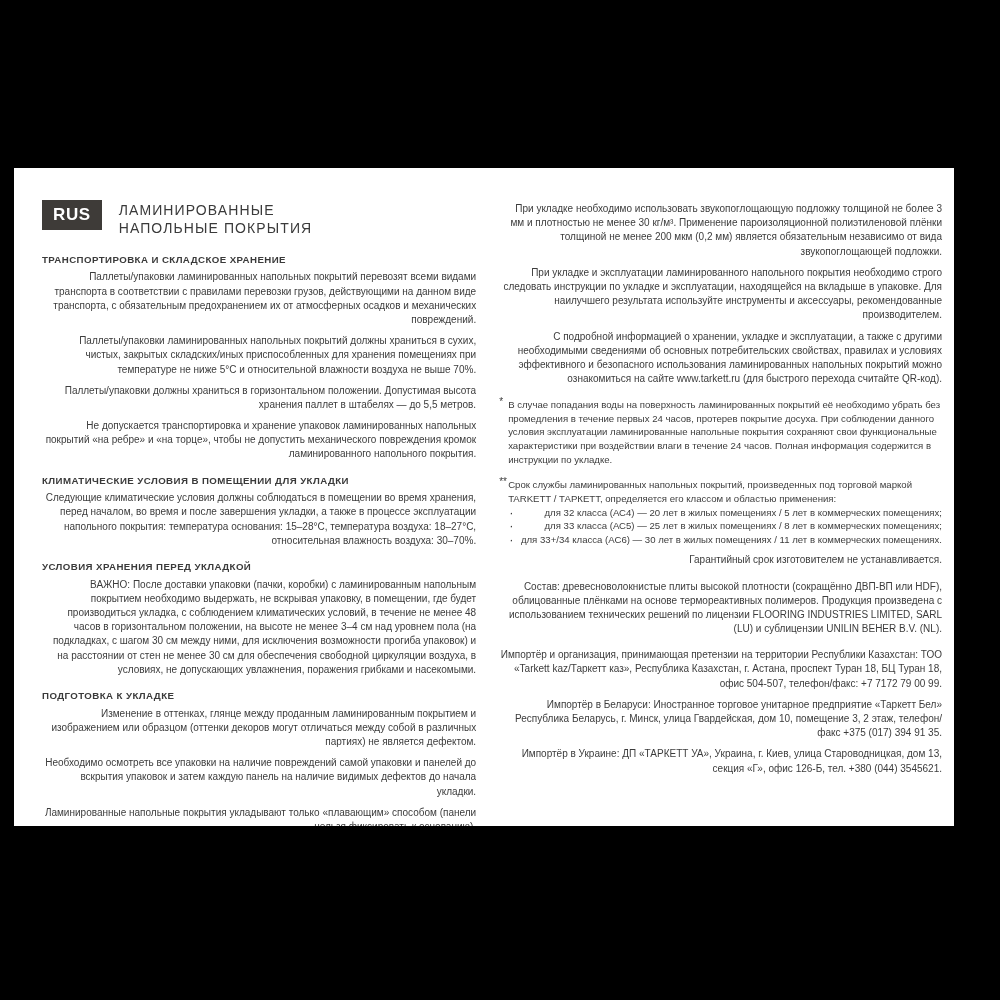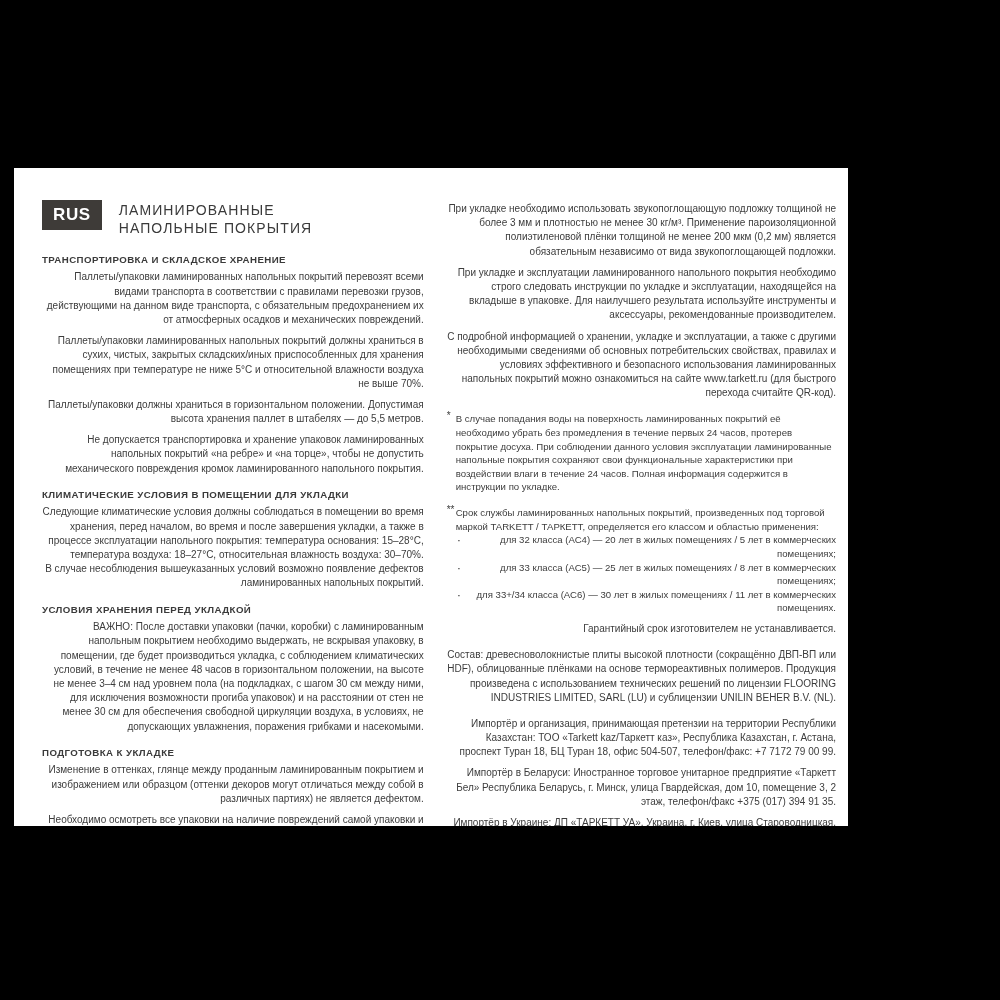--- a/index.html
+++ b/index.html
@@ -17,21 +17,21 @@
   #screen {
     position: relative;
     width: 1000px;
     height: 1000px;
     background: #000000;
   }
   #page {
     position: absolute;
     left: 14px;
     top: 168px;
-    width: 834px;
+    width: 940px;
     height: 658px;
     background: #ffffff;
     box-sizing: border-box;
     overflow: hidden;
   }
   .page-inner {
     position: absolute;
     left: 28px;
     top: 30px;
     right: 12px;
@@ -163,21 +163,20 @@
         </div>
 
         <h2 class="sec first">ТРАНСПОРТИРОВКА И СКЛАДСКОЕ ХРАНЕНИЕ</h2>
         <p class="body">Паллеты/упаковки ламинированных напольных покрытий перевозят всеми видами транспорта в соответствии с правилами перевозки грузов, действующими на данном виде транспорта, с обязательным предохранением их от атмосферных осадков и механических повреждений.</p>
         <p class="body">Паллеты/упаковки ламинированных напольных покрытий должны храниться в сухих, чистых, закрытых складских/иных приспособленных для хранения помещениях при температуре не ниже 5°С и относительной влажности воздуха не выше 70%.</p>
         <p class="body">Паллеты/упаковки должны храниться в горизонтальном положении. Допустимая высота хранения паллет в штабелях — до 5,5 метров.</p>
         <p class="body">Не допускается транспортировка и хранение упаковок ламинированных напольных покрытий «на ребре» и «на торце», чтобы не допустить механического повреждения кромок ламинированного напольного покрытия.</p>
 
         <h2 class="sec">КЛИМАТИЧЕСКИЕ УСЛОВИЯ В ПОМЕЩЕНИИ ДЛЯ УКЛАДКИ</h2>
         <p class="body tight">Следующие климатические условия должны соблюдаться в помещении во время хранения, перед началом, во время и после завершения укладки, а также в процессе эксплуатации напольного покрытия: температура основания: 15–28°С, температура воздуха: 18–27°С, относительная влажность воздуха: 30–70%.</p>
-        <p class="body">В случае несоблюдения вышеуказанных условий возможно появление дефектов ламинированных напольных покрытий.</p>
 
         <h2 class="sec">УСЛОВИЯ ХРАНЕНИЯ ПЕРЕД УКЛАДКОЙ</h2>
         <p class="body">ВАЖНО: После доставки упаковки (пачки, коробки) с ламинированным напольным покрытием необходимо выдержать, не вскрывая упаковку, в помещении, где будет производиться укладка, с соблюдением климатических условий, в течение не менее 48 часов в горизонтальном положении, на высоте не менее 3–4 см над уровнем пола (на подкладках, с шагом 30 см между ними, для исключения возможности прогиба упаковок) и на расстоянии от стен не менее 30 см для обеспечения свободной циркуляции воздуха, в условиях, не допускающих увлажнения, поражения грибками и насекомыми.</p>
 
         <h2 class="sec">ПОДГОТОВКА К УКЛАДКЕ</h2>
         <p class="body">Изменение в оттенках, глянце между проданным ламинированным покрытием и изображением или образцом (оттенки декоров могут отличаться между собой в различных партиях) не является дефектом.</p>
         <p class="body">Необходимо осмотреть все упаковки на наличие повреждений самой упаковки и панелей до вскрытия упаковок и затем каждую панель на наличие видимых дефектов до начала укладки.</p>
         <p class="body">Ламинированные напольные покрытия укладывают только «плавающим» способом (панели нельзя фиксировать к основанию).</p>
 
       </div>

